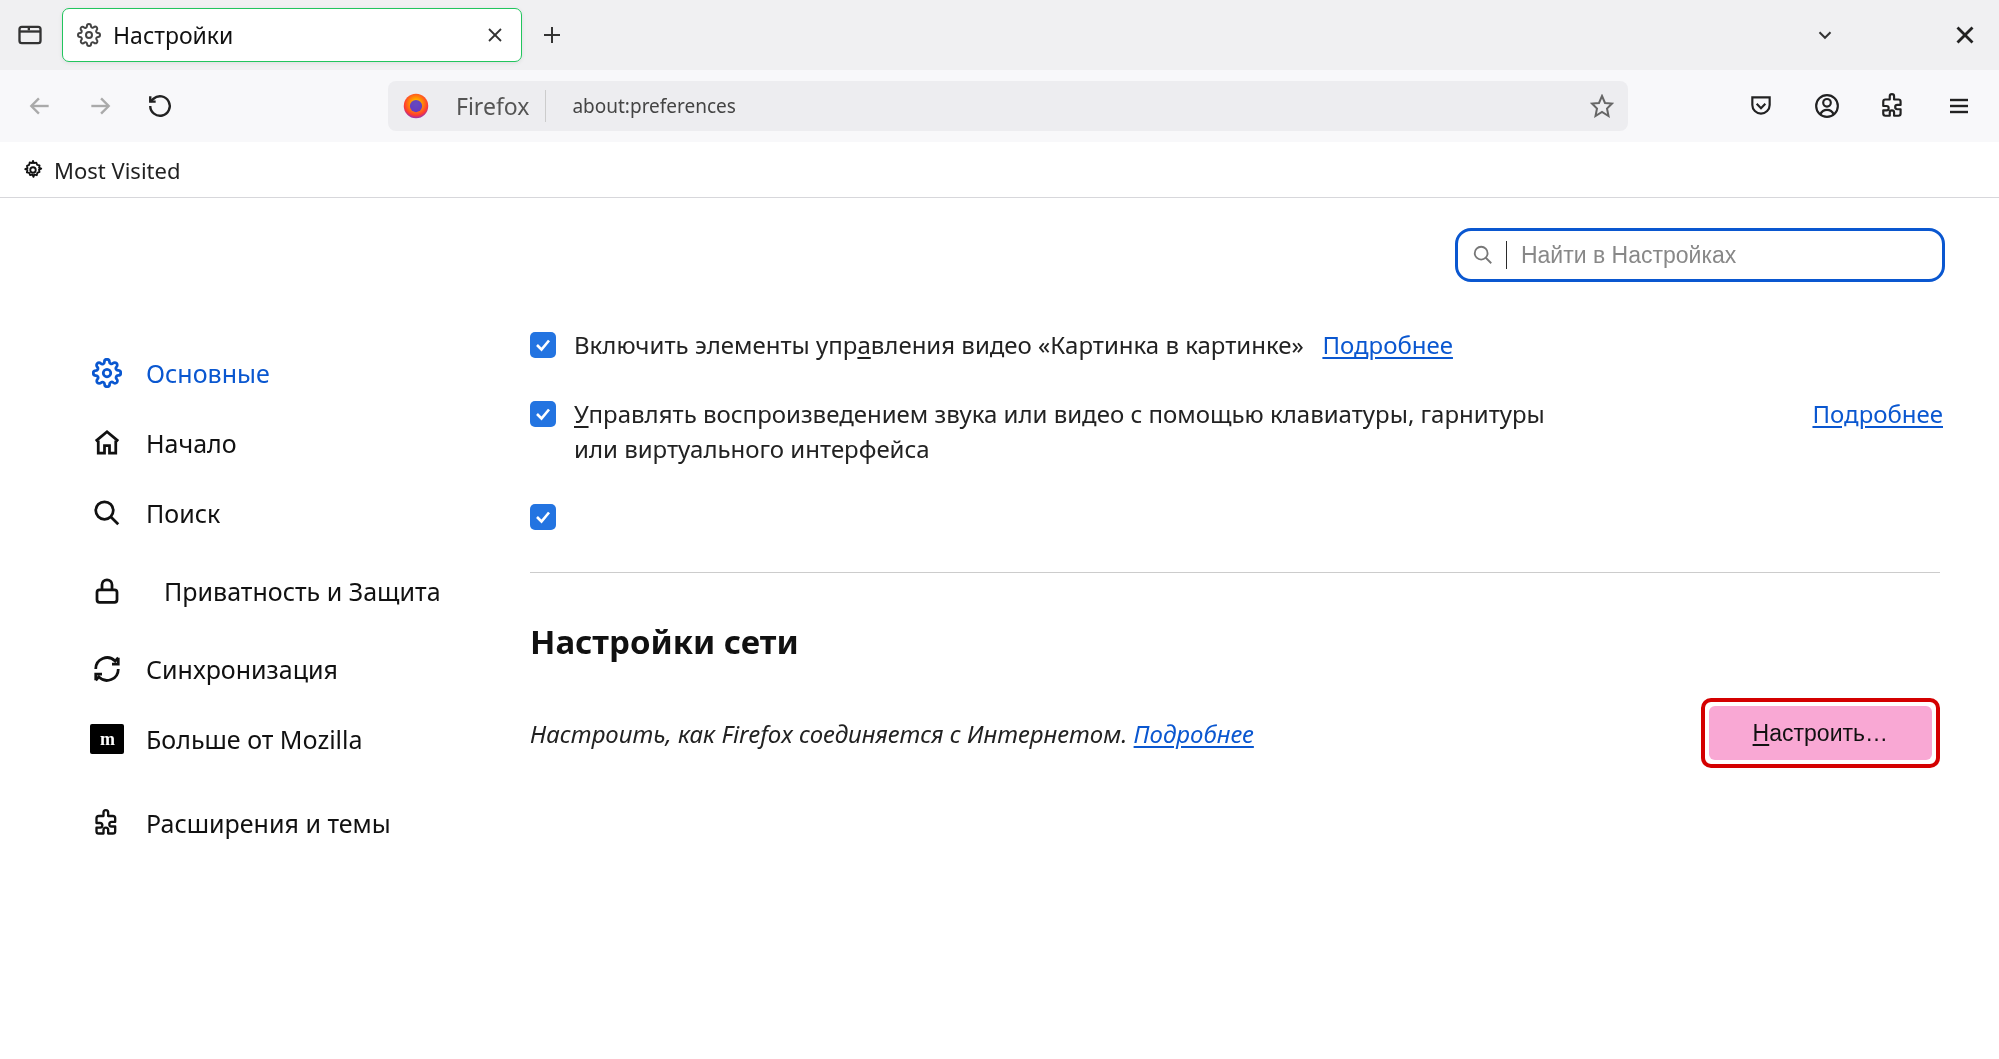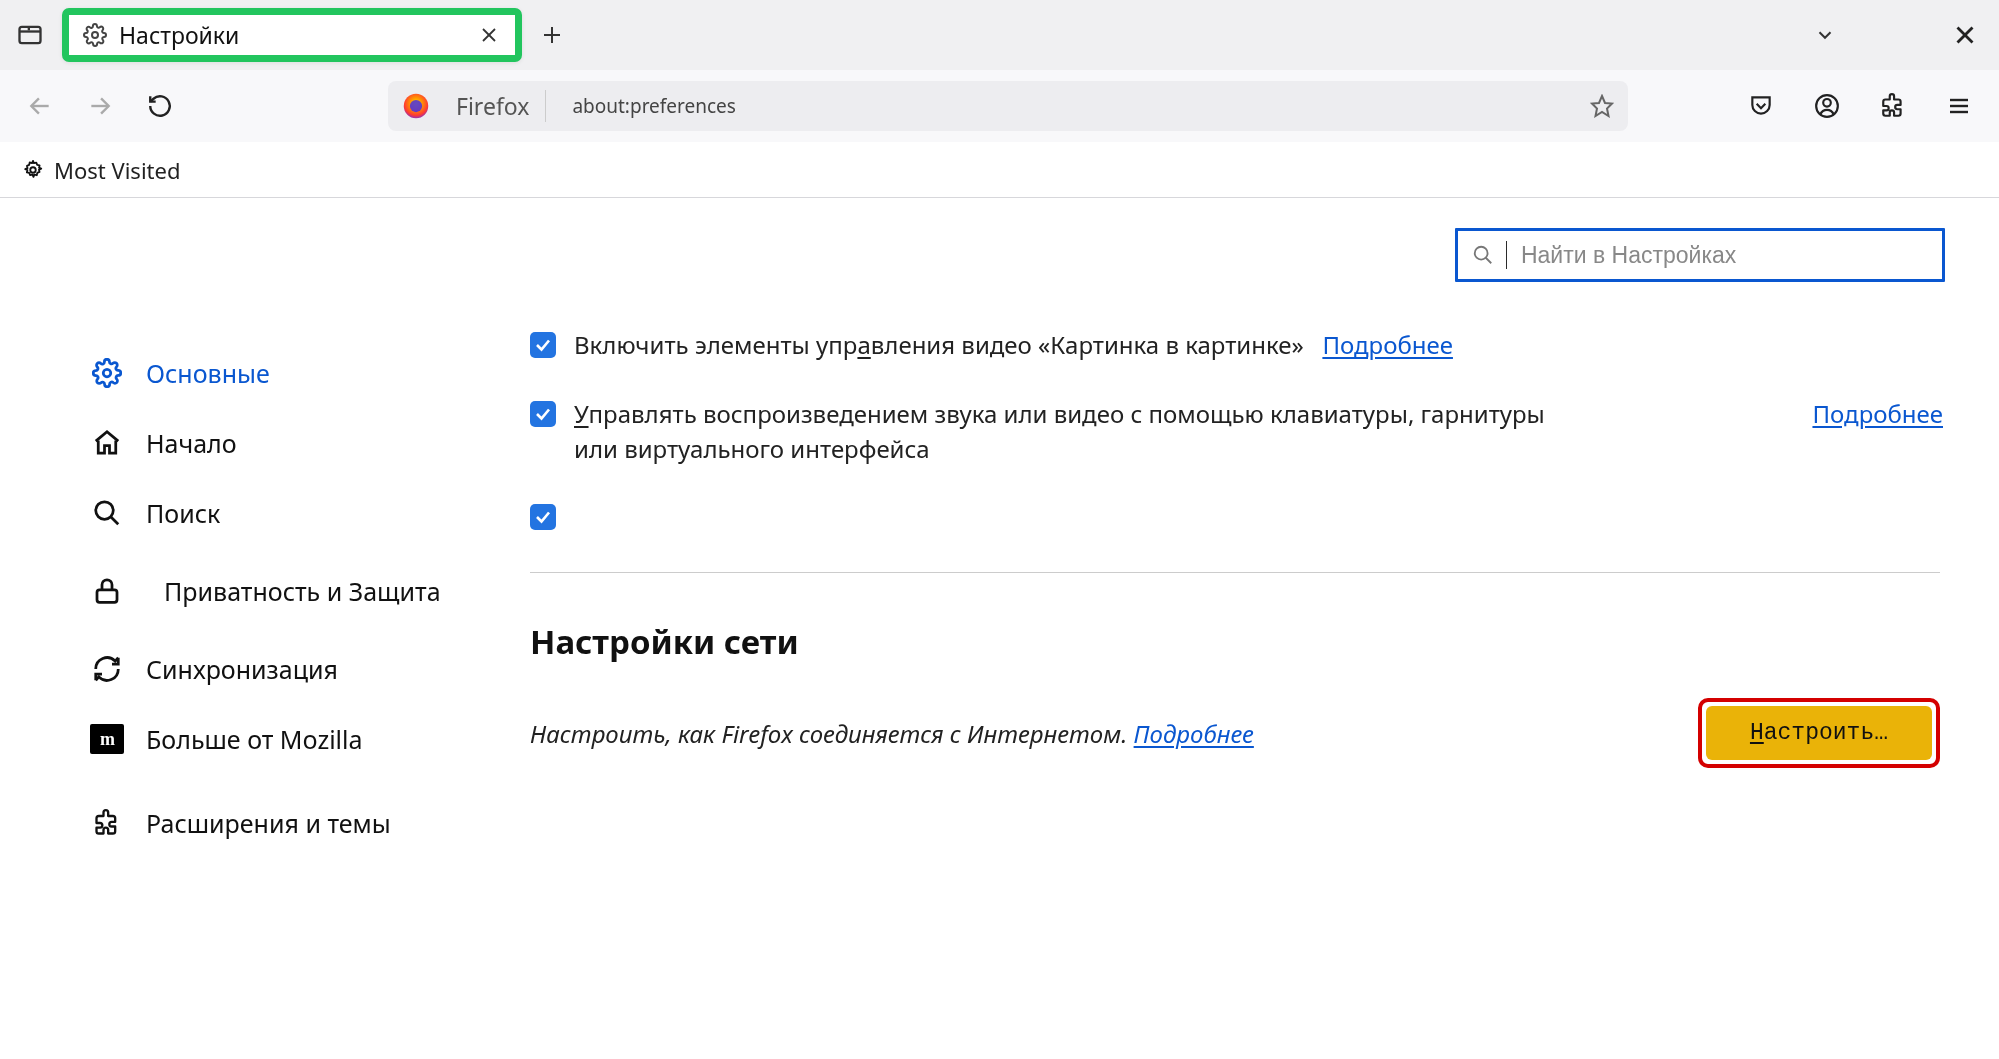--- a/index.html
+++ b/index.html
@@ -1,21 +1,21 @@
 <!DOCTYPE html>
 <html><head>
 <meta charset="utf-8">
 <style>
 * { box-sizing: border-box; margin: 0; padding: 0; }
 html, body { width: 1999px; height: 1059px; font-family: -apple-system, "Segoe UI", system-ui, sans-serif; background: #fff; overflow: hidden; }
 
 
 .tab-strip { height: 70px; background: #f0f0f2; display: flex; align-items: center; padding: 0 12px; gap: 8px; }
 .headless-icon { width: 36px; height: 36px; display: flex; align-items: center; justify-content: center; }
-.tab { margin-left: 6px; width: 460px; height: 54px; background: #fff; border: 7px solid #22c55e; border-radius: 7px; display: flex; align-items: center; padding: 0 14px; gap: 12px; box-shadow: 0 1px 4px rgba(0,0,0,0.08); }
+.tab { margin-left: 6px; width: 460px; height: 54px; background: #fff; border: 1px solid #22c55e; border-radius: 7px; display: flex; align-items: center; padding: 0 14px; gap: 12px; box-shadow: 0 1px 4px rgba(0,0,0,0.08); }
 .tab .tab-title { flex: 1; font-size: 23px; color: #111; }
 .tab .close { width: 24px; height: 24px; display: flex; align-items: center; justify-content: center; color: #333; font-size: 20px; cursor: pointer; }
 .new-tab-btn { width: 44px; height: 44px; display: flex; align-items: center; justify-content: center; font-size: 28px; color: #333; cursor: pointer; }
 .tab-strip-spacer { flex: 1; }
 .tabstrip-btn { width: 44px; height: 44px; display: flex; align-items: center; justify-content: center; color: #333; cursor: pointer; }
 
 
 .toolbar { height: 72px; background: #f8f8fa; display: flex; align-items: center; padding: 0 18px; gap: 16px; }
 .tb-btn { width: 44px; height: 44px; display: flex; align-items: center; justify-content: center; cursor: pointer; color: #222; }
 .tb-btn.disabled { color: #aaa; cursor: default; }
@@ -28,21 +28,21 @@
 .toolbar-right { margin-left: auto; display: flex; align-items: center; gap: 22px; }
 
 
 .bookmarks-bar { height: 56px; background: #fff; border-bottom: 1px solid #d7d7db; display: flex; align-items: center; padding: 0 22px; gap: 10px; }
 .bm-item { display: flex; align-items: center; gap: 10px; font-size: 22px; color: #222; cursor: pointer; }
 
 
 .prefs { display: flex; height: calc(100% - 70px - 72px - 56px); position: relative; }
 
 
-.search-wrap { position: absolute; top: 30px; right: 54px; width: 490px; height: 54px; border: 3px solid #0a57d0; border-radius: 1px; display: flex; align-items: center; padding: 0 14px; gap: 12px; background: #fff; }
+.search-wrap { position: absolute; top: 30px; right: 54px; width: 490px; height: 54px; border: 3px solid #0a57d0; border-radius: 16px; display: flex; align-items: center; padding: 0 14px; gap: 12px; background: #fff; }
 .search-wrap input { border: none; outline: none; font-size: 23px; width: 100%; color: #333; }
 .search-wrap input::placeholder { color: #888; }
 .text-cursor { width: 1px; height: 28px; background: #2b2b2b; margin-right: 2px; }
 
 
 .sidebar { width: 530px; padding-top: 140px; padding-left: 90px; }
 .side-item { display: flex; align-items: center; gap: 22px; height: 70px; font-size: 25px; color: #111; cursor: pointer; padding-right: 20px; }
 .side-item.lg { height: 86px; gap: 40px; }
 .side-item.active { color: #0a57d0; }
 .side-item.active .side-icon svg { stroke: #0a57d0; }
@@ -59,21 +59,21 @@
 .link { color: #0a57d0; text-decoration: underline; text-underline-offset: 3px; cursor: pointer; font-size: 24px; }
 .link.right { margin-left: auto; }
 .opt-row.flex-between { justify-content: space-between; align-items: flex-start; }
 
 hr.sep { border: none; border-top: 1px solid #ccc; margin: 42px 0 46px; max-width: 1410px; }
 
 .section-title { font-size: 33px; font-weight: 700; color: #111; margin-bottom: 34px; }
 .net-row { display: flex; align-items: center; gap: 10px; max-width: 1410px; }
 .net-desc { font-size: 24px; color: #222; font-style: italic; }
 .net-btn-wrap { margin-left: auto; border: 4px solid #d40000; border-radius: 10px; padding: 4px; }
-.net-btn { background: #eab308; border: none; height: 54px; padding: 0 44px; font-size: 23px; color: #111; border-radius: 6px; cursor: pointer; font-family: Liberation Mono, monospace; }
+.net-btn { background: #f9a8d4; border: none; height: 54px; padding: 0 44px; font-size: 23px; color: #111; border-radius: 6px; cursor: pointer; }
 .net-btn .u { text-decoration: underline; text-underline-offset: 3px; }
 
 
 svg { display: block; }
 
 .moz-tile { width: 34px; height: 30px; background: #000; color: #fff; display: inline-flex; align-items: center; justify-content: center; font-weight: 800; font-size: 18px; border-radius: 2px; letter-spacing: -1px; font-family: Georgia, serif; }
 </style>
 </head>
 <body>
 

